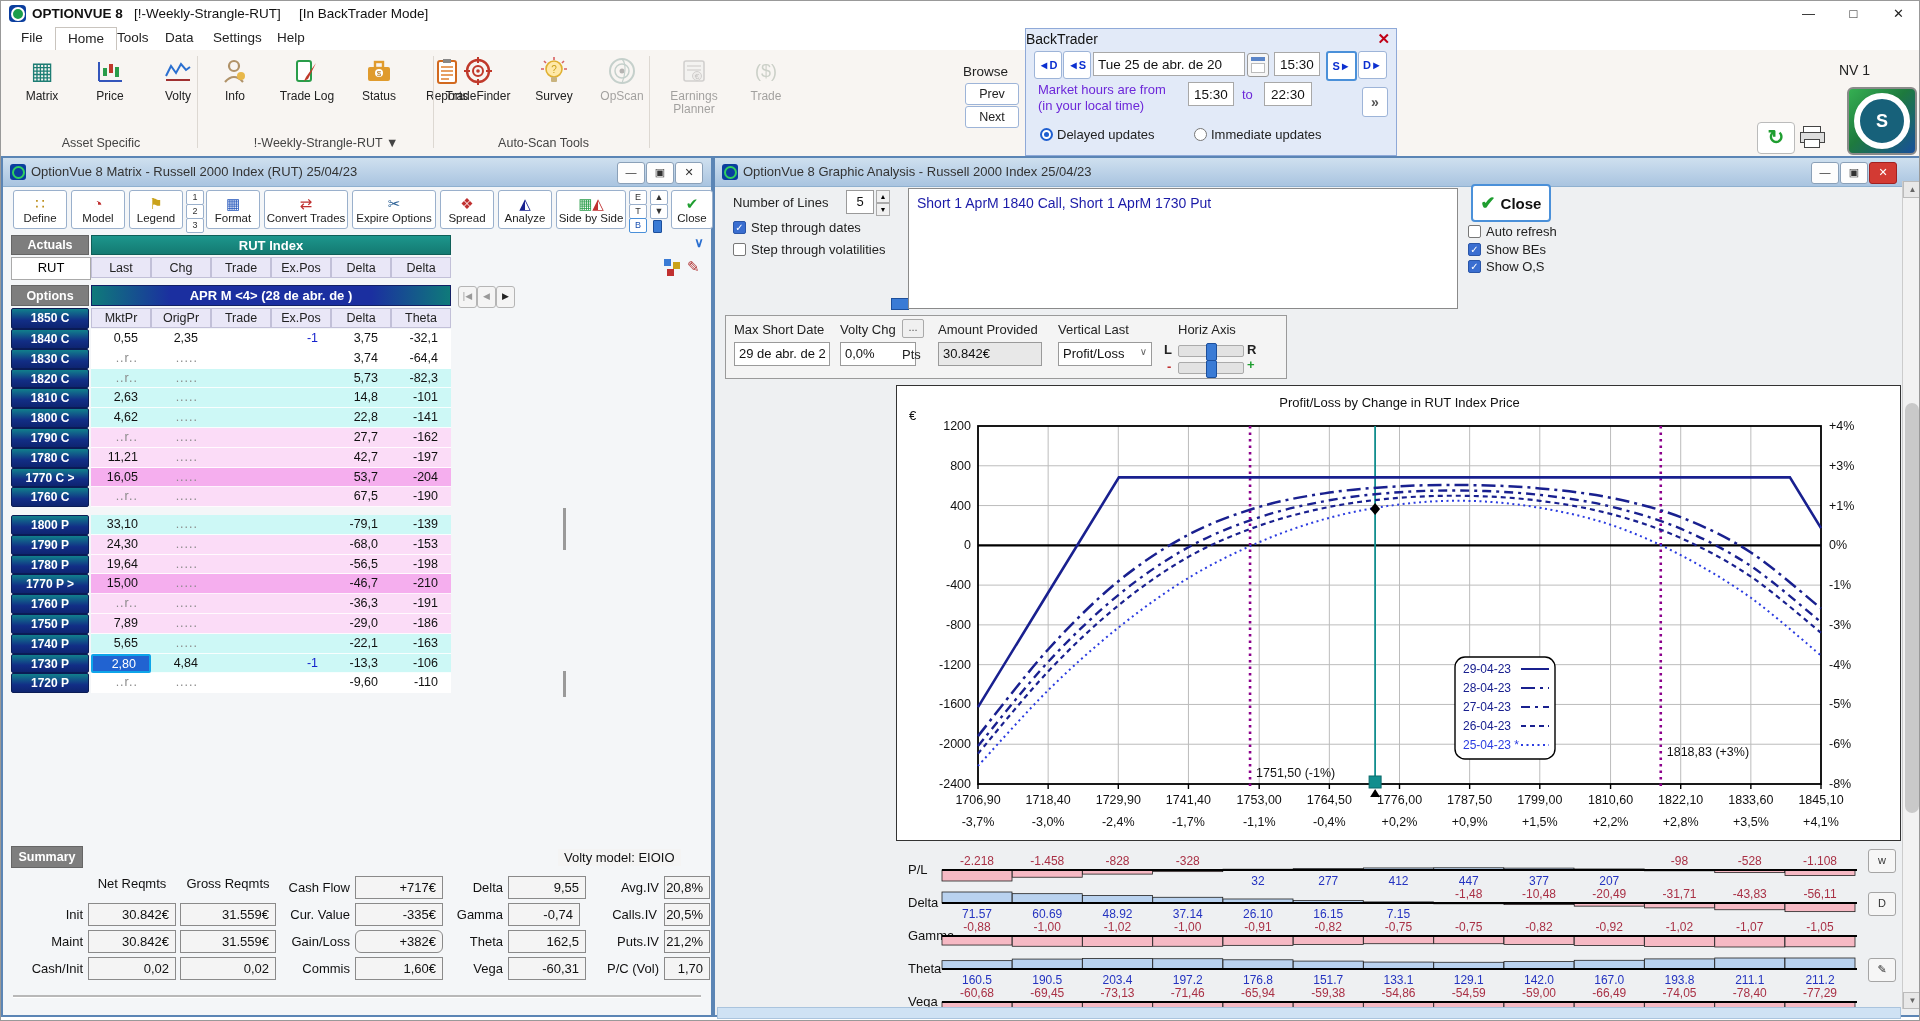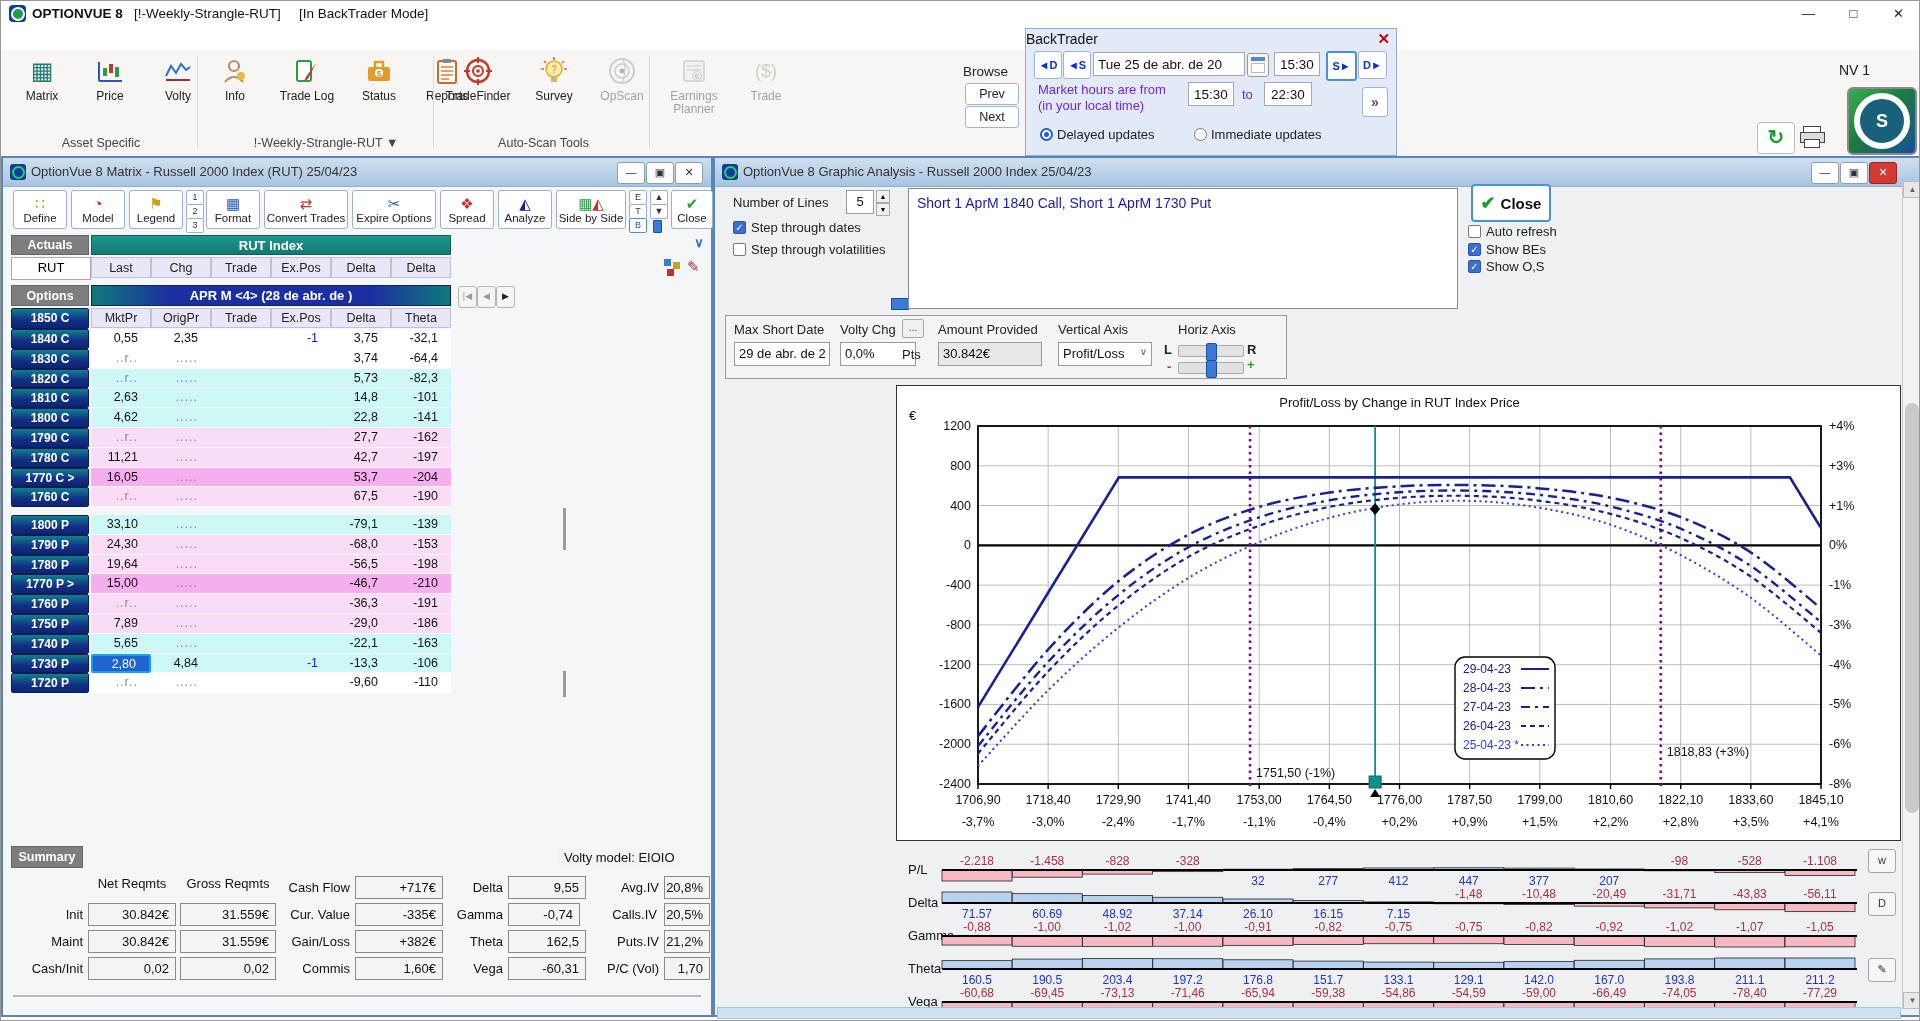--- a/index.html
+++ b/index.html
@@ -98,20 +98,28 @@
         <div class="ring"></div>
       </div>
     <span class="t" style="left:31px;font-weight:bold;">OPTIONVUE 8</span>
     <span class="t" style="left:133px;">[!-Weekly-Strangle-RUT]</span>
     <span class="t" style="left:298px;">[In BackTrader Mode]</span>
     <div class="winctl" style="left:1785px;">—</div>
     <div class="winctl" style="left:1830px;">□</div>
     <div class="winctl" style="left:1875px;">✕</div>
   </div>
 
+  <div id="menubar">
+    <div class="mtab" style="left:8px;">File</div>
+    <div class="mtab active" style="left:54px;">Home</div>
+    <div class="mtab" style="left:104px;">Tools</div>
+    <div class="mtab" style="left:152px;">Data</div>
+    <div class="mtab" style="left:200px;">Settings</div>
+    <div class="mtab" style="left:264px;">Help</div>
+  </div>
 
   <div id="ribbon">
     <div class="rgroup" style="left:12px;">
       <div class="ritem">
           <div class="ric" style="color:#1d7d74;">▦</div>
           <div class="rlb">Matrix</div>
         </div>
       <div class="ritem">
           <div class="ric">
             <svg width="28" height="26">
@@ -556,21 +564,21 @@
         <div class="sumbox" style="left: 85px; top: 772px; width: 88px;">30.842€</div>
         <div class="sumbox" style="left: 177px; top: 772px; width: 96px;">31.559€</div>
         <div class="sumlabel" style="left: 10px; top: 803px; width: 70px;">Cash/Init</div>
         <div class="sumbox" style="left: 85px; top: 799px; width: 88px;">0,02</div>
         <div class="sumbox" style="left: 177px; top: 799px; width: 96px;">0,02</div>
         <div class="sumlabel" style="left: 267px; top: 722px; width: 80px;">Cash Flow</div>
         <div class="sumbox" style="left: 352px; top: 718px; width: 88px;">+717€</div>
         <div class="sumlabel" style="left: 267px; top: 749px; width: 80px;">Cur. Value</div>
         <div class="sumbox" style="left: 352px; top: 745px; width: 88px; padding-left: 33px;">-335€</div>
         <div class="sumlabel" style="left: 267px; top: 776px; width: 80px;">Gain/Loss</div>
-        <div class="sumbox" style="left: 352px; top: 772px; width: 88px;">+382€</div>
+        <div class="sumbox" style="left: 352px; top: 772px; width: 88px; border-radius: 6px;">+382€</div>
         <div class="sumlabel" style="left: 267px; top: 803px; width: 80px;">Commis</div>
         <div class="sumbox" style="left: 352px; top: 799px; width: 88px;">1,60€</div>
         <div class="sumlabel" style="left: 445px; top: 722px; width: 55px;">Delta</div>
         <div class="sumbox" style="left: 505px; top: 718px; width: 78px;">9,55</div>
         <div class="sumlabel" style="left: 445px; top: 749px; width: 55px;">Gamma</div>
         <div class="sumbox" style="left: 505px; top: 745px; width: 72px;">-0,74</div>
         <div class="sumlabel" style="left: 445px; top: 776px; width: 55px;">Theta</div>
         <div class="sumbox" style="left: 505px; top: 772px; width: 78px;">162,5</div>
         <div class="sumlabel" style="left: 445px; top: 803px; width: 55px;">Vega</div>
         <div class="sumbox" style="left: 505px; top: 799px; width: 78px;">-60,31</div>
@@ -632,21 +640,21 @@
 
     <div id="gx-params">
       <div class="glbl" style="left:8px;top:6px;">Max Short Date</div>
       <div class="gfield" style="left:8px;top:26px;width:96px;">29 de abr. de 2</div>
       <div class="glbl" style="left:114px;top:6px;">Volty Chg</div>
       <div class="gfield" style="left:114px;top:26px;width:76px;text-align:left;">0,0%</div>
       <div class="abs" style="left:176px;top:3px;width:20px;height:17px;background:#f0f0f0;border:1px solid #aaa;border-radius:2px;text-align:center;line-height:14px;font-size:11px;color:#555;">...</div>
       <div class="glbl" style="left:176px;top:31px;">Pts</div>
       <div class="glbl" style="left:212px;top:6px;">Amount Provided</div>
       <div class="gfield" style="left:212px;top:26px;width:104px;background:#e8e8e8;">30.842€</div>
-      <div class="glbl" style="left:332px;top:6px;">Vertical Axis</div>
+      <div class="glbl" style="left:332px;top:6px;">Vertical Last</div>
       <div class="gfield" style="left:332px;top:26px;width:94px;"><span>Profit/Loss</span><span style="float:right;color:#666;font-size:10px;">∨</span></div>
       <div class="glbl" style="left:452px;top:6px;">Horiz Axis</div>
       <div class="glbl" style="left:438px;top:26px;font-weight:bold;">L</div>
       <div class="slider" style="left:452px;top:29px;width:64px;">
           <div class="sthumb" style="left:27px;"></div>
         </div>
       <div class="glbl" style="left:521px;top:26px;font-weight:bold;">R</div>
       <div class="glbl" style="left:441px;top:43px;color:#c03030;font-weight:bold;">-</div>
       <div class="slider" style="left:452px;top:46px;width:64px;">
           <div class="sthumb" style="left:27px;"></div>

